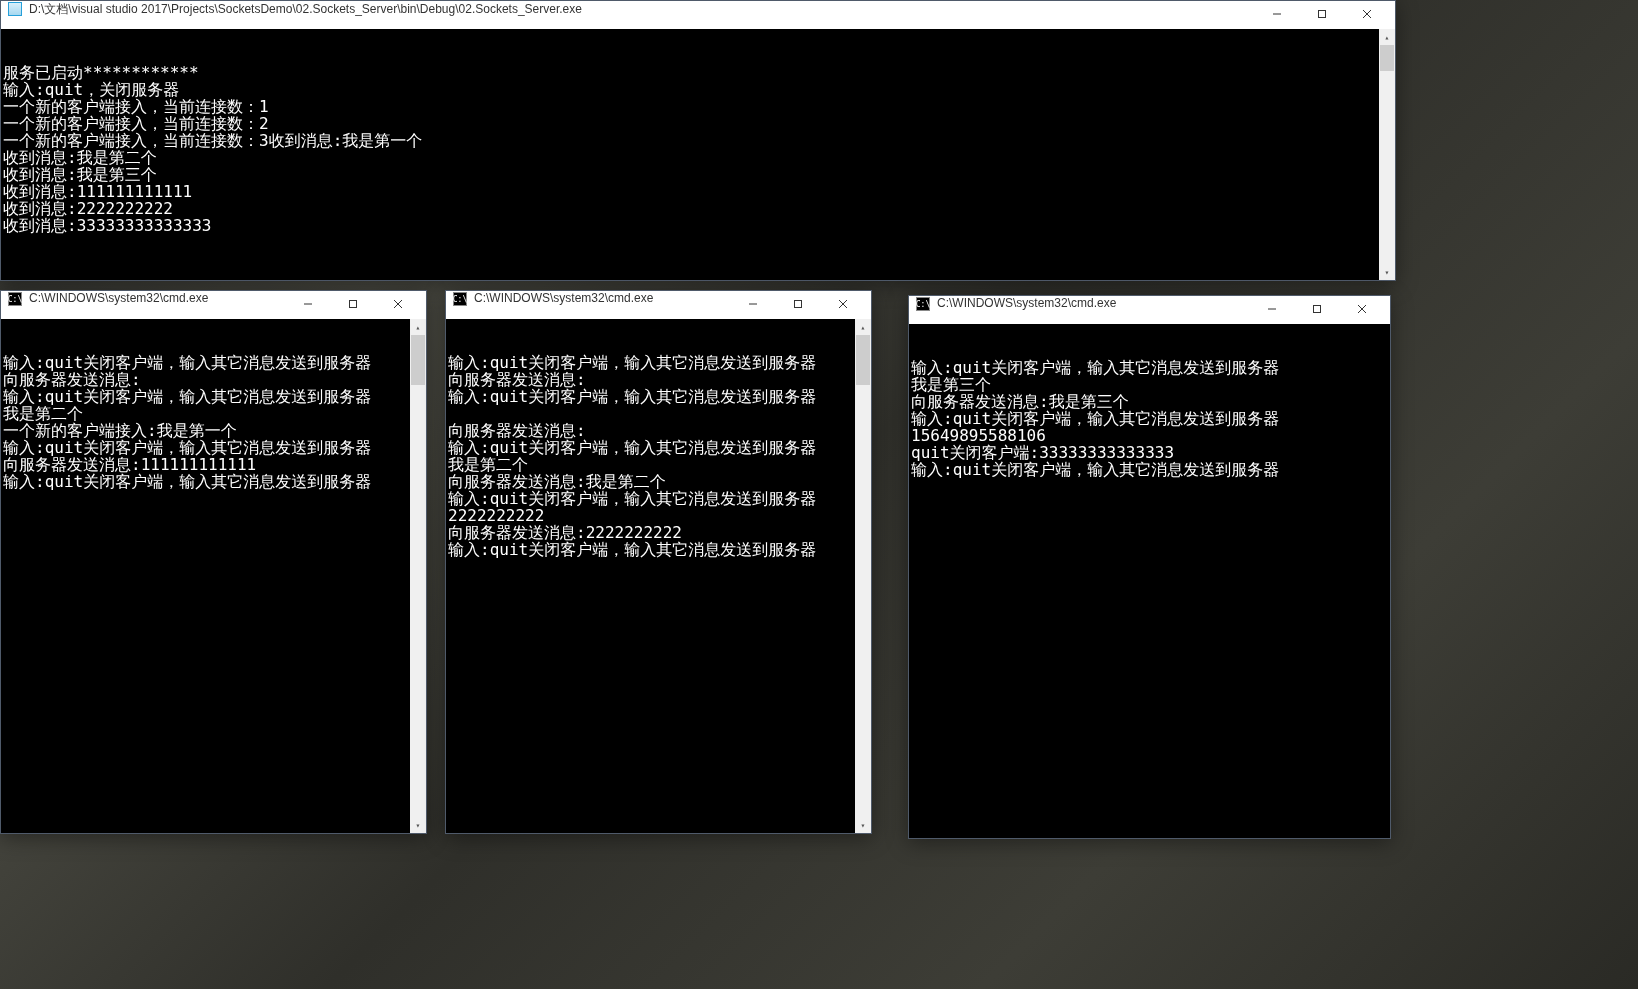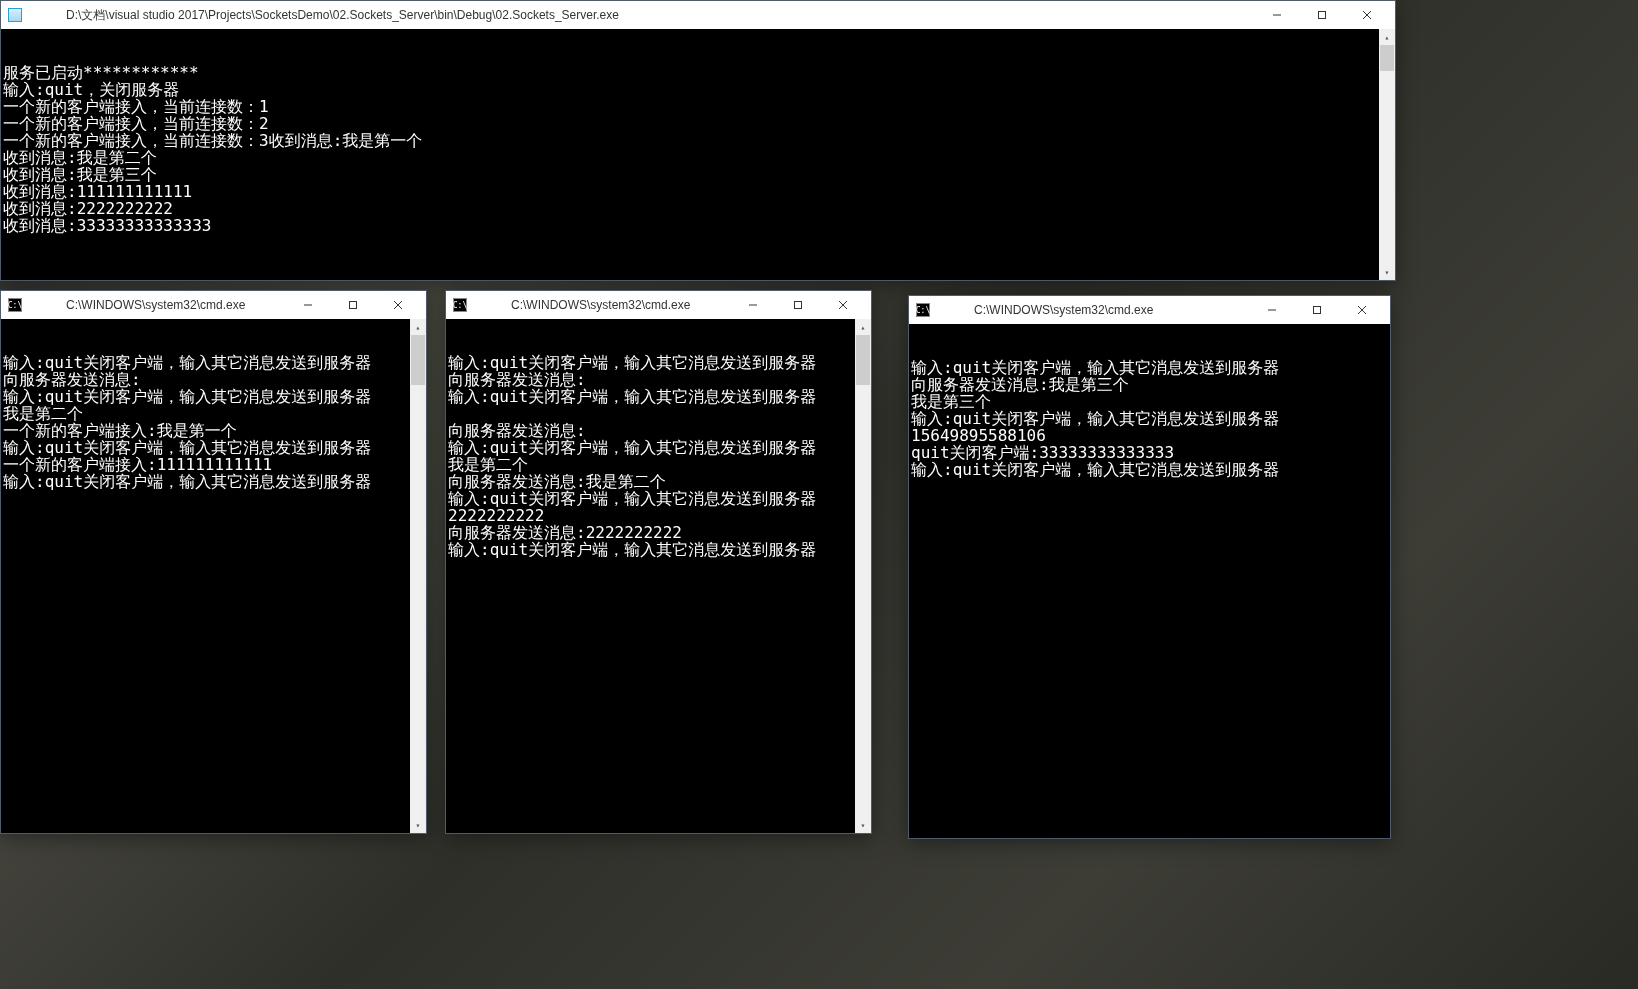--- a/index.html
+++ b/index.html
@@ -22,26 +22,25 @@
     background: #fff;
     border: 1px solid #4f5a6a;
     box-shadow: 0 4px 20px rgba(0,0,0,0.4);
     display: flex;
     flex-direction: column;
   }
   .titlebar {
     height: 28px;
     background: #ffffff;
     display: flex;
-    align-items: center;
+    align-items: flex-start;
     padding: 0 6px;
     color: #333;
     font-size: 12px;
     flex-shrink: 0;
-    gap: 37px;
   }
   .titlebar .icon {
     width: 16px;
     height: 16px;
     margin-right: 6px;
     display: inline-flex;
     align-items: center;
     justify-content: center;
     font-size: 10px;
   }
@@ -183,21 +182,21 @@
       </div>
       <div class="win-btn close">
         <svg viewBox="0 0 10 10">
             <line x1="1" y1="1" x2="9" y2="9" stroke="#333" stroke-width="1"></line>
             <line x1="9" y1="1" x2="1" y2="9" stroke="#333" stroke-width="1"></line>
           </svg>
       </div>
     </div>
   </div>
   <div class="console-body">
-    <div><div class="line">输入:quit关闭客户端，输入其它消息发送到服务器</div><div class="line">向服务器发送消息:</div><div class="line">输入:quit关闭客户端，输入其它消息发送到服务器</div><div class="line">我是第二个</div><div class="line">一个新的客户端接入:我是第一个</div><div class="line">输入:quit关闭客户端，输入其它消息发送到服务器</div><div class="line">一个新的客户端接入:111111111111</div><div class="line">输入:quit关闭客户端，输入其它消息发送到服务器</div></div>
+    <div><div class="line">输入:quit关闭客户端，输入其它消息发送到服务器</div><div class="line">向服务器发送消息:</div><div class="line">输入:quit关闭客户端，输入其它消息发送到服务器</div><div class="line">我是第二个</div><div class="line">一个新的客户端接入:我是第一个</div><div class="line">输入:quit关闭客户端，输入其它消息发送到服务器</div><div class="line">向服务器发送消息:111111111111</div><div class="line">输入:quit关闭客户端，输入其它消息发送到服务器</div></div>
     <div class="scrollbar">
       <div class="scroll-arrow">▴</div>
       <div class="scroll-thumb"></div>
       <div class="scroll-arrow">▾</div>
     </div>
   </div>
 </div>
 
 <div id="win-client2" class="window">
   <div class="titlebar">
@@ -253,16 +252,16 @@
       </div>
       <div class="win-btn close">
         <svg viewBox="0 0 10 10">
             <line x1="1" y1="1" x2="9" y2="9" stroke="#333" stroke-width="1"></line>
             <line x1="9" y1="1" x2="1" y2="9" stroke="#333" stroke-width="1"></line>
           </svg>
       </div>
     </div>
   </div>
   <div class="console-body">
-    <div><div class="line">输入:quit关闭客户端，输入其它消息发送到服务器</div><div class="line">向服务器发送消息:我是第三个</div><div class="line">我是第三个</div><div class="line">输入:quit关闭客户端，输入其它消息发送到服务器</div><div class="line">15649895588106</div><div class="line">quit关闭客户端:33333333333333</div><div class="line">输入:quit关闭客户端，输入其它消息发送到服务器</div></div>
+    <div><div class="line">输入:quit关闭客户端，输入其它消息发送到服务器</div><div class="line">我是第三个</div><div class="line">向服务器发送消息:我是第三个</div><div class="line">输入:quit关闭客户端，输入其它消息发送到服务器</div><div class="line">15649895588106</div><div class="line">quit关闭客户端:33333333333333</div><div class="line">输入:quit关闭客户端，输入其它消息发送到服务器</div></div>
     
   </div>
 </div>
 
 </body></html>

